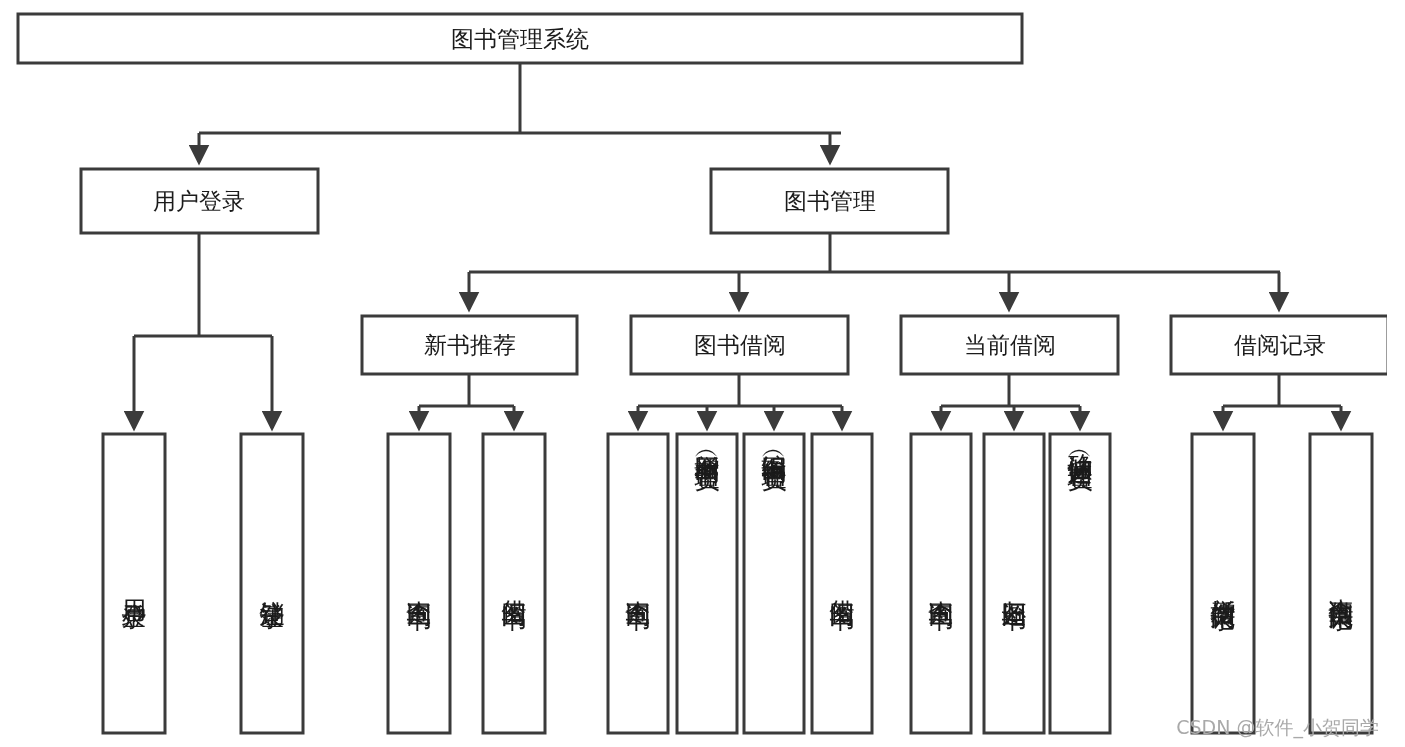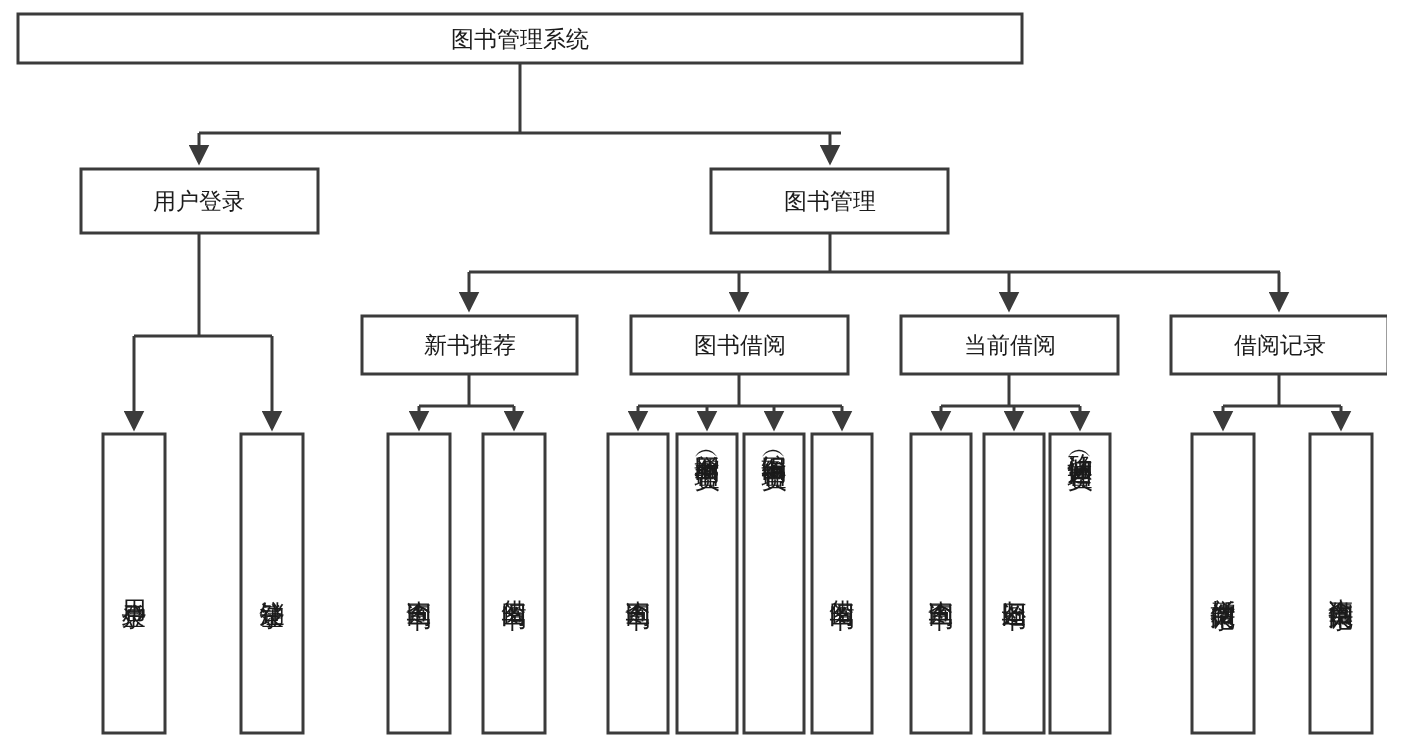--- a/index.html
+++ b/index.html
@@ -224,13 +224,14 @@
   <div class="leaf-label-wrap" style="left:1050px; top:434px; width:60px; height:299px; align-items:flex-start;">
     <span class="leaf-label">确认归还（管理员）</span>
   </div>
   <div class="leaf-label-wrap" style="left:1192px; top:434px; width:62px; height:299px;">
     <span class="leaf-label">新增借阅记录</span>
   </div>
   <div class="leaf-label-wrap" style="left:1310px; top:434px; width:62px; height:299px;">
     <span class="leaf-label">查询借阅记录</span>
   </div>
 
+  <div class="watermark">CSDN @软件_小贺同学</div>
 </div>
 
 </body></html>

